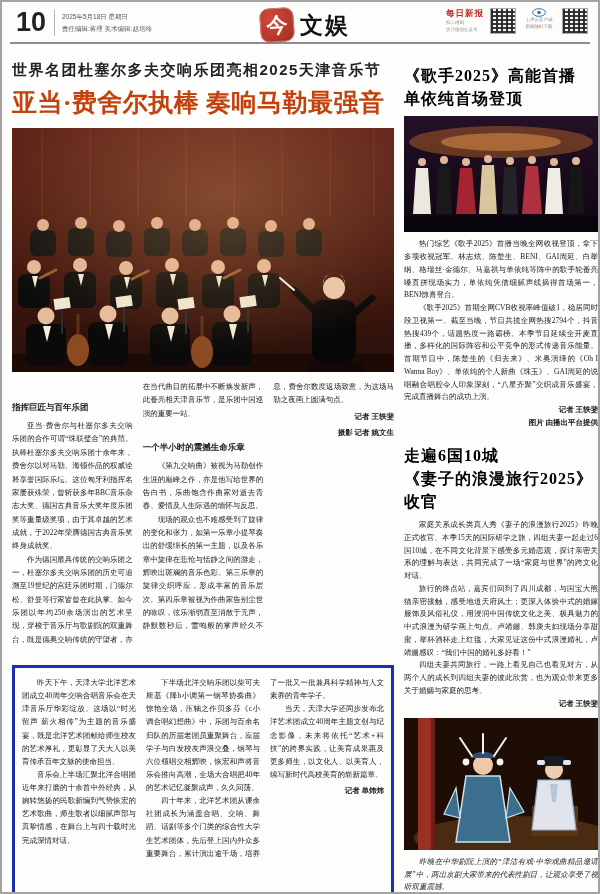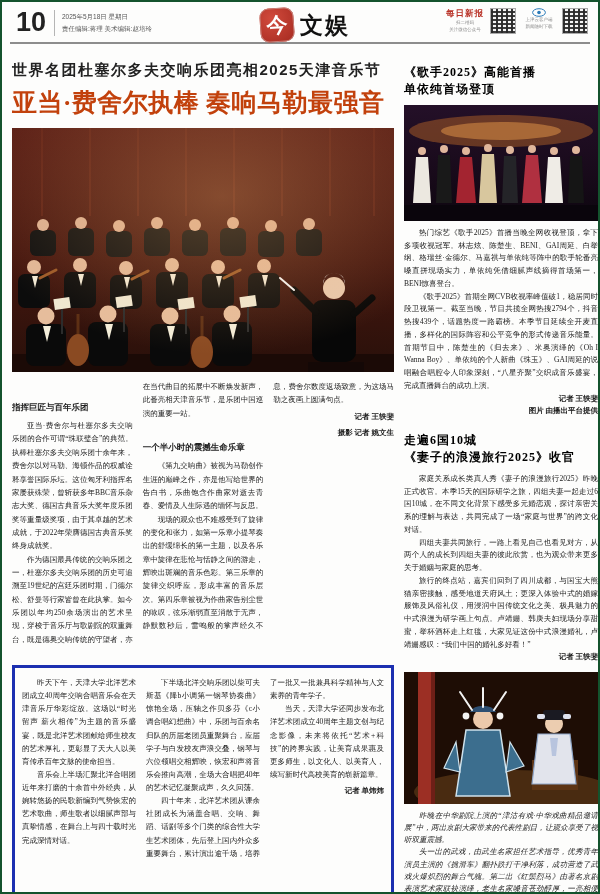--- a/index.html
+++ b/index.html
@@ -1,34 +1,34 @@
 <!DOCTYPE html>
 <html><head>
 <meta charset="utf-8">
 <style>
   * { margin:0; padding:0; box-sizing:border-box; }
   html,body { width:600px; height:894px; background:#e8e8e8; }
   .page {
     position:relative; width:600px; height:894px; background:#fdfdfc;
-    border:2px solid #14532d; overflow:hidden;
+    border:2px solid #a3a3a3; overflow:hidden;
     font-family:"Liberation Serif","DejaVu Serif",serif; color:#1a1a1a;
   }
   
   .header { position:relative; height:44px; }
   .page-num { position:absolute; left:14px; top:5px; font-family:"Liberation Sans","DejaVu Sans",sans-serif; font-size:27px; font-weight:bold; color:#222; }
   .hdr-vline { position:absolute; left:52px; top:8px; width:1px; height:26px; background:#b5b5b5; }
   .hdr-meta { position:absolute; left:60px; top:9px; font-family:"Liberation Sans","DejaVu Sans",sans-serif; font-size:6.5px; color:#555; line-height:1.8; }
   .hdr-rule { position:absolute; left:8px; right:8px; bottom:2px; height:2px; background:#8d8d8d; }
   .seal { position:absolute; left:258px; top:6px; width:34px; height:34px; border-radius:9px;
     background:radial-gradient(circle at 35% 30%, #d14a3c, #a52a20); color:#fff;
     font-size:21px; font-weight:bold; text-align:center; line-height:34px; transform:rotate(-4deg);
     box-shadow:0 0 0 1px #c8857d inset; z-index:2; }
   .section-name { position:absolute; left:298px; top:8px; font-family:"Liberation Sans","DejaVu Sans",sans-serif; font-size:23px; font-weight:900; letter-spacing:2px; color:#111; }
   .hdr-right { position:absolute; right:10px; top:6px; display:flex; align-items:flex-start; gap:6px; }
-  .masthead { text-align:center; }
+  .masthead { text-align:left; }
   .masthead .mh-name { color:#b93227; font-weight:bold; font-size:8.5px; letter-spacing:1px; }
   .mh-cap { font-size:4.5px; color:#888; line-height:1.5; font-family:"Liberation Sans",sans-serif; }
   .qr { width:26px; height:26px; border:1px solid #aaa;
     background:
       repeating-linear-gradient(0deg, rgba(40,40,40,.9) 0 2px, transparent 2px 4px),
       repeating-linear-gradient(90deg, #333 0 2px, #f4f4f4 2px 5px); }
   .cloudblk { text-align:center; width:34px; }
   .eye { display:block; margin:0 auto; }
   
   .content { display:flex; padding:2px 8px 0 10px; gap:10px; }
@@ -43,21 +43,21 @@
   .article-body p { text-indent:2em; }
   .subhead { font-weight:bold; font-size:8.5px; margin:20px 0 4px; text-indent:0; font-family:"Liberation Sans",sans-serif; }
   .byline { text-align:right; font-weight:bold; font-size:7.5px; margin-top:3px; }
   
   .highlight-box { margin-top:9px; border:3px solid #1c2fb0; padding:8px 7px 6px; height:240px; overflow:hidden; }
   .hl-headline { font-size:17px; font-weight:900; letter-spacing:2px; color:#000; margin-bottom:8px; }
   .hl-body { height:188px; column-count:3; column-gap:10px; column-fill:auto;
     font-size:7.5px; line-height:1.75; text-align:justify; overflow:hidden; }
   .hl-body p { text-indent:2em; }
   
-  .r-head { margin-top:16px; font-size:12px; font-weight:900; letter-spacing:1px; line-height:1.45; color:#000; }
+  .r-head { margin-top:16px; font-size:16px; font-weight:900; letter-spacing:1px; line-height:1.45; color:#000; }
   .r-body { margin-top:6px; font-size:7.5px; line-height:1.7; text-align:justify; }
   .r-body p { text-indent:2em; }
   .r-byline { text-align:right; font-weight:bold; font-size:7.5px; line-height:1.7; }
   .opera-text { margin-top:6px; font-size:7.5px; line-height:1.62; text-align:justify; font-style:italic; color:#222; }
   .opera-text p { text-indent:2em; }
   .mt6 { margin-top:6px; } .mt14 { margin-top:14px; } .mt8 { margin-top:8px; }
 </style>
 </head>
 <body>
 
@@ -299,22 +299,22 @@
         <div class="r-byline">记者 王轶斐</div>
         <div class="r-byline">图片 由播出平台提供</div>
       </div>
 
       <div class="r-head mt14">
         <div>走遍6国10城</div>
         <div>《妻子的浪漫旅行2025》收官</div>
       </div>
       <div class="r-body">
         <p>家庭关系成长类真人秀《妻子的浪漫旅行2025》昨晚正式收官。本季15天的国际研学之旅，四组夫妻一起走过6国10城，在不同文化背景下感受多元婚恋观，探讨亲密关系的理解与表达，共同完成了一场“家庭与世界”的跨文化对话。</p>
+        <p>旅行的终点站，嘉宾们回到了四川成都，与国宝大熊猫亲密接触，感受地道天府风土；更深入体验中式的婚嫁服饰及风俗礼仪，用浸润中国传统文化之美、极具魅力的中式浪漫为研学画上句点。卢靖姗、韩庚夫妇现场分享甜蜜，举杯酒杯走上红毯，大家见证这份中式浪漫婚礼，卢靖姗感叹：“我们中国的婚礼多好看！”</p>
         <p>四组夫妻共同旅行，一路上看见自己也看见对方，从两个人的成长到四组夫妻的彼此欣赏，也为观众带来更多关于婚姻与家庭的思考。</p>
-        <p>旅行的终点站，嘉宾们回到了四川成都，与国宝大熊猫亲密接触，感受地道天府风土；更深入体验中式的婚嫁服饰及风俗礼仪，用浸润中国传统文化之美、极具魅力的中式浪漫为研学画上句点。卢靖姗、韩庚夫妇现场分享甜蜜，举杯酒杯走上红毯，大家见证这份中式浪漫婚礼，卢靖姗感叹：“我们中国的婚礼多好看！”</p>
         <div class="r-byline">记者 王轶斐</div>
       </div>
 
       <svg class="photo mt8" width="194" height="132" viewBox="0 0 194 132">
         <rect width="194" height="132" fill="#1e0d05"></rect>
         <ellipse cx="110" cy="120" rx="100" ry="22" fill="#6e451c" opacity=".55"></ellipse>
         <rect x="14" y="0" width="16" height="132" fill="#9c2f24"></rect>
         <rect x="27" y="0" width="4" height="132" fill="#6e1f17"></rect>
 
         <g>

